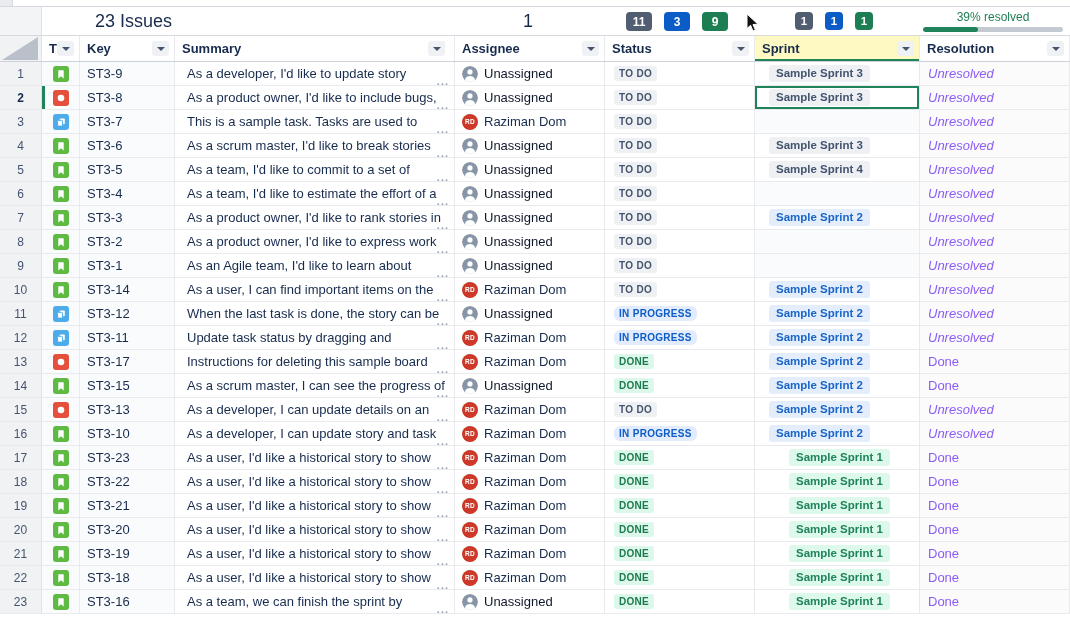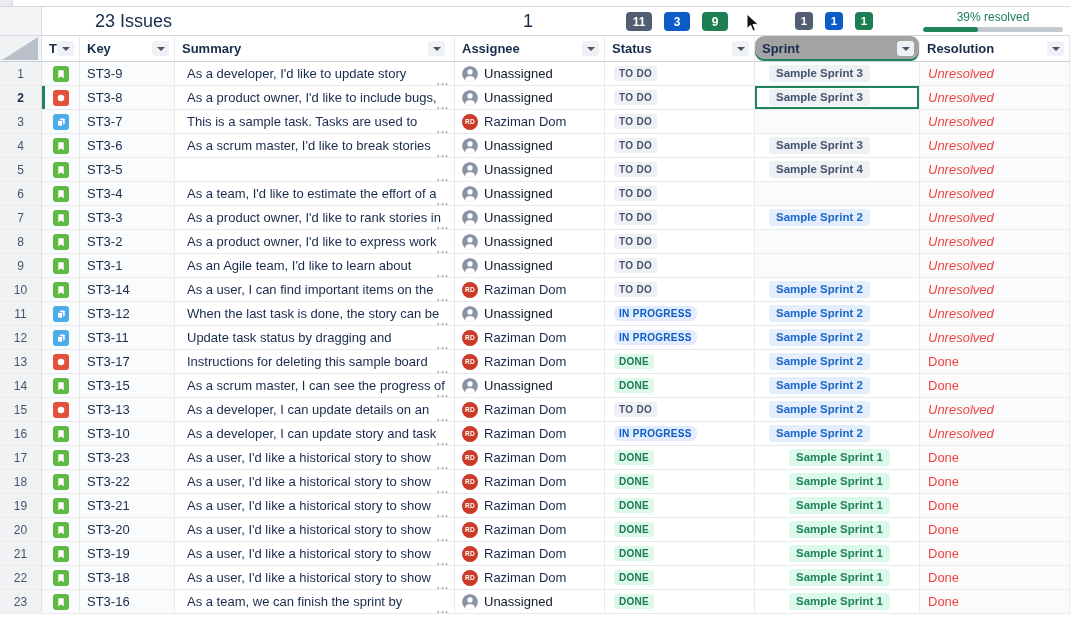--- a/index.html
+++ b/index.html
@@ -27,21 +27,21 @@
   .resolved-box { position:absolute; left:923px; top:3px; width:140px;text-align:center; }
   .resolved-label { font-size:12px; color:#1e7e53; line-height:14px; }
   .progress-track { margin-top:3px; width:140px; height:5px; border-radius:2.5px; background:#c4cad2; overflow:hidden; }
   .progress-fill { height:100%; background:#1f845a; border-radius:2.5px; }
   
   .grid-row { display:grid; grid-template-columns:42px 38px 95px 280px 150px 150px 165px 150px; }
   
   .header-row { height:26px; border-bottom:1px solid #ccd1d9; background:#fff; }
   .hcell { position:relative; display:flex; align-items:center; border-right:1px solid #e8eaed;
            font-size:13px; font-weight:bold; color:#172b4d; padding-left:7px; background:#fff; }
-  .hcell.col-selected { background:#a3a3a3; box-shadow:inset 0 -2px 0 #1f845a;border-radius:9px; }
+  .hcell.col-selected { background:#fef9c3; box-shadow:inset 0 -2px 0 #1f845a; }
   .hcell.corner-cell { background:#f1f2f4; border-right:1px solid #dfe1e6; padding:0; }
   .corner-triangle { position:absolute; left:2px; bottom:1px; width:36px; height:23px; background:#b9c0ca;
                      clip-path:polygon(0 100%, 100% 100%, 100% 0); }
   .dd-btn { position:absolute; right:5px; width:17px; height:15px; background:#f0f1f4; border-radius:3px;
             display:flex; align-items:center; justify-content:center; }
   .dd-chevron { width:0; height:0; border-left:4px solid transparent; border-right:4px solid transparent; border-top:4px solid #44546f; }
   .hcell[data-col="summary"] .dd-btn { right:9px; }
   
   .trow { height:24px; border-bottom:1px solid #e8eaed; background:#fff; }
   .cell { position:relative; display:flex; align-items:center; border-right:1px solid #e8eaed; background:#fff; overflow:hidden; }
@@ -66,21 +66,21 @@
   .status-badge.gray  { background:#eef0f3; color:#44546f; }
   .status-badge.blue  { background:#e2ecfd; color:#0b5cc7;border-radius:6px; }
   .status-badge.green { background:#dcf8ea; color:#1d7a50; }
   .cell.sprint-cell { padding-left:14px;text-align:center; }
   .cell.sprint-cell.empty { background:#fafbfc; }
   .cell.sprint-cell.sel-cell { box-shadow:inset 0 0 0 2px #1f845a; }
   .sprint-badge { font-size:11.5px; font-weight:bold; padding:3px 7px; border-radius:3px; line-height:1; }
   .sprint-badge.gray  { background:#eef0f3; color:#44546f; }
   .sprint-badge.blue  { background:#e4edfc; color:#1a66c9; }
   .sprint-badge.green { background:#ddf9eb; color:#1f845a;margin-left:20px; }
-  .cell.resolution-cell { font-size:13px; padding-left:8px; background:#fbfbfc; color:#ef4444; }
+  .cell.resolution-cell { font-size:13px; padding-left:8px; background:#fbfbfc; color:#8b5cf6; }
   .res-text.unresolved { font-style:italic; }
   .bottom-filler { height:6px; background:#fff; }
 </style>
 </head>
 <body>
 
 <div class="top-strip">
   <div class="corner"></div>
 </div>
 
@@ -297,20 +297,21 @@
       <div class="cell tint type-cell">
         <span style="display: flex;">
           <svg class="type-icon" viewBox="0 0 16 16">
             <rect width="16" height="16" rx="3" fill="#5eba43"></rect>
             <path d="M5.3 4.2h5.4v8.2L8 10.2l-2.7 2.2z" fill="#fff"></path>
           </svg>
         </span>
       </div>
       <div class="cell tint key-cell">ST3-5</div>
       <div class="cell summary-cell">
+        <span>As a team, I'd like to commit to a set of</span>
         <span class="trunc-dots">...</span>
       </div>
       <div class="cell assignee-cell">
         <span class="avatar">
           <svg width="16" height="16" viewBox="0 0 16 16">
             <circle cx="8" cy="8" r="8" fill="#8894a7"></circle>
             <circle cx="8" cy="5.9" r="2.6" fill="#fff"></circle>
             <ellipse cx="8" cy="13.4" rx="4.8" ry="3.4" fill="#fff"></ellipse>
           </svg>
         </span>

